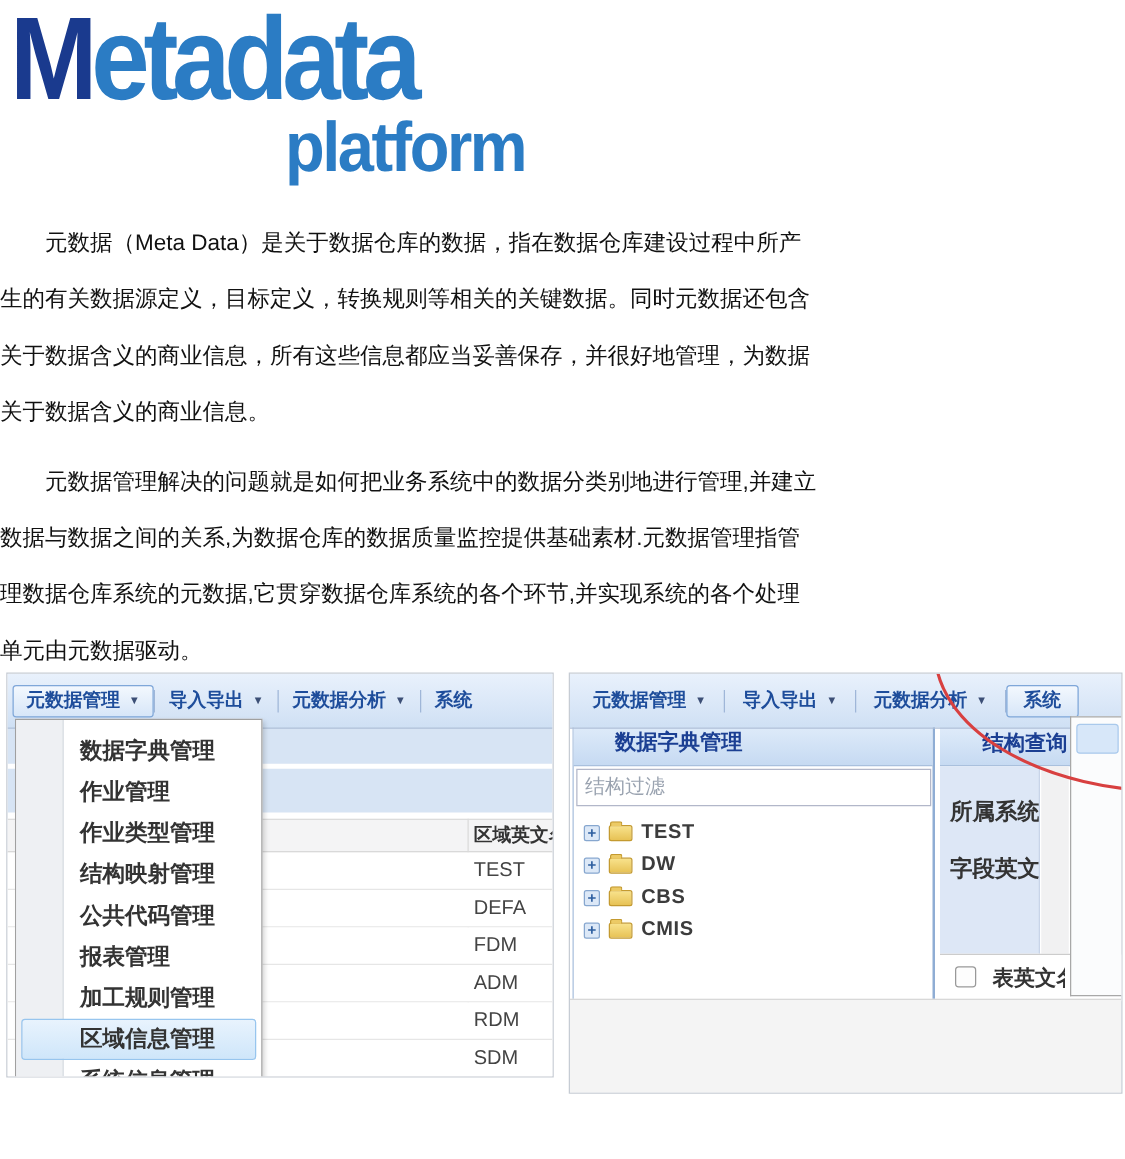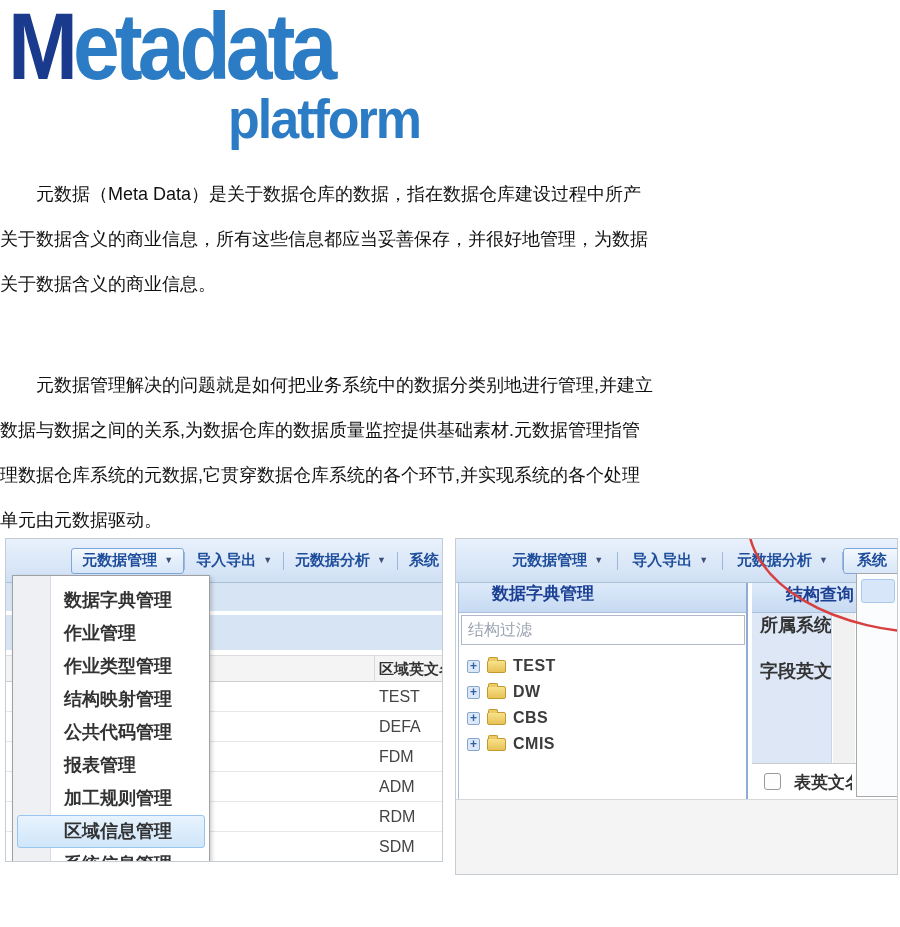--- a/index.html
+++ b/index.html
@@ -30,21 +30,21 @@
   .p1 { top:172px; }
   .p2 { top:363px; }
 
   
   .shot { position:absolute; background:#fff; border:1px solid #c6ccd4; overflow:hidden; }
   .menubar {
     position:absolute; left:0; top:0; right:0; height:44px;
     background:linear-gradient(#e9f1fc,#cfe0f4);
     border-bottom:1px solid #aebfd8;
     display:flex; align-items:center; padding:0 4px;
-    justify-content:flex-end; z-index:5;
+    justify-content:flex-start; z-index:5;
   }
   .menuitem {
     display:inline-flex; align-items:center; gap:7px;
     height:26px; padding:0 10px; border:1px solid transparent; border-radius:3px;
     font-size:15px; font-weight:bold; color:#1e4d9b; white-space:nowrap; cursor:default;
   }
   .menuitem.selected {
     border-color:#7fa7d9; background:linear-gradient(#f3f8fe,#d7e6f8);
   }
   .menuitem .arr { font-size:9px; color:#3c4f76; line-height:1; }
@@ -142,21 +142,21 @@
     display:inline-block; padding-left:34px; line-height:36px;
     font-size:17px; font-weight:bold; color:#1b3f93; white-space:nowrap;
   }
   .detail-body {
     position:absolute; left:0; top:36px; width:80px; bottom:0;
     background:#dde7f6; border-right:1px solid #c8d4e8; overflow:hidden;
   }
   .field-label {
     padding-left:8px; font-size:18px; font-weight:bold; color:#333; white-space:nowrap;
   }
-  .fl1 { }
+  .fl1 { margin-top:24px; }
   .fl2 { margin-top:22px; }
   .white-col { position:absolute; left:377px; top:74px; width:22px; height:150px; background:#f1f1f2; }
 
   .check-row {
     position:absolute; left:296px; top:224px; width:147px; height:38px;
     background:#fff; border-top:1px solid #ccc;
   }
   .checkbox {
     position:absolute; left:12px; top:9px; width:17px; height:17px;
     background:#fdfdfd; border:1px solid #999; border-radius:3px;
@@ -188,20 +188,21 @@
 <div class="logo">
   <div class="logo-main">
     <span class="m1">M</span><span class="m2">etadata</span>
   </div>
   <div class="logo-sub">platform</div>
 </div>
 
 <div class="para p1">
 
 <div class="line">元数据（Meta Data）是关于数据仓库的数据，指在数据仓库建设过程中所产</div>
+    <div class="line">生的有关数据源定义，目标定义，转换规则等相关的关键数据。同时元数据还包含</div>
     <div class="line">关于数据含义的商业信息，所有这些信息都应当妥善保存，并很好地管理，为数据</div>
     <div class="line">关于数据含义的商业信息。</div>
   </div>
 <div class="para p2">
 
 <div class="line">元数据管理解决的问题就是如何把业务系统中的数据分类别地进行管理,并建立</div>
     <div class="line">数据与数据之间的关系,为数据仓库的数据质量监控提供基础素材.元数据管理指管</div>
     <div class="line">理数据仓库系统的元数据,它贯穿数据仓库系统的各个环节,并实现系统的各个处理</div>
     <div class="line">单元由元数据驱动。</div>
   </div>

